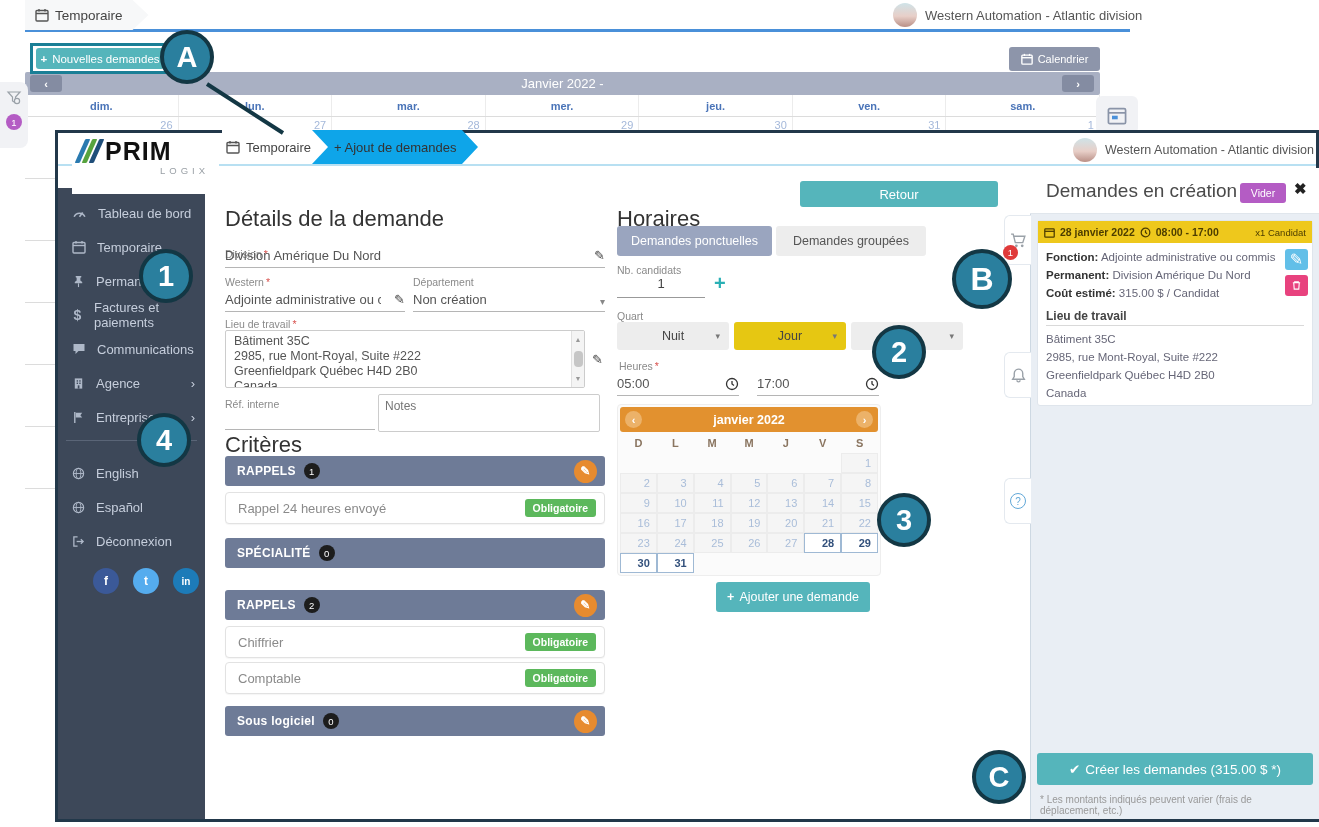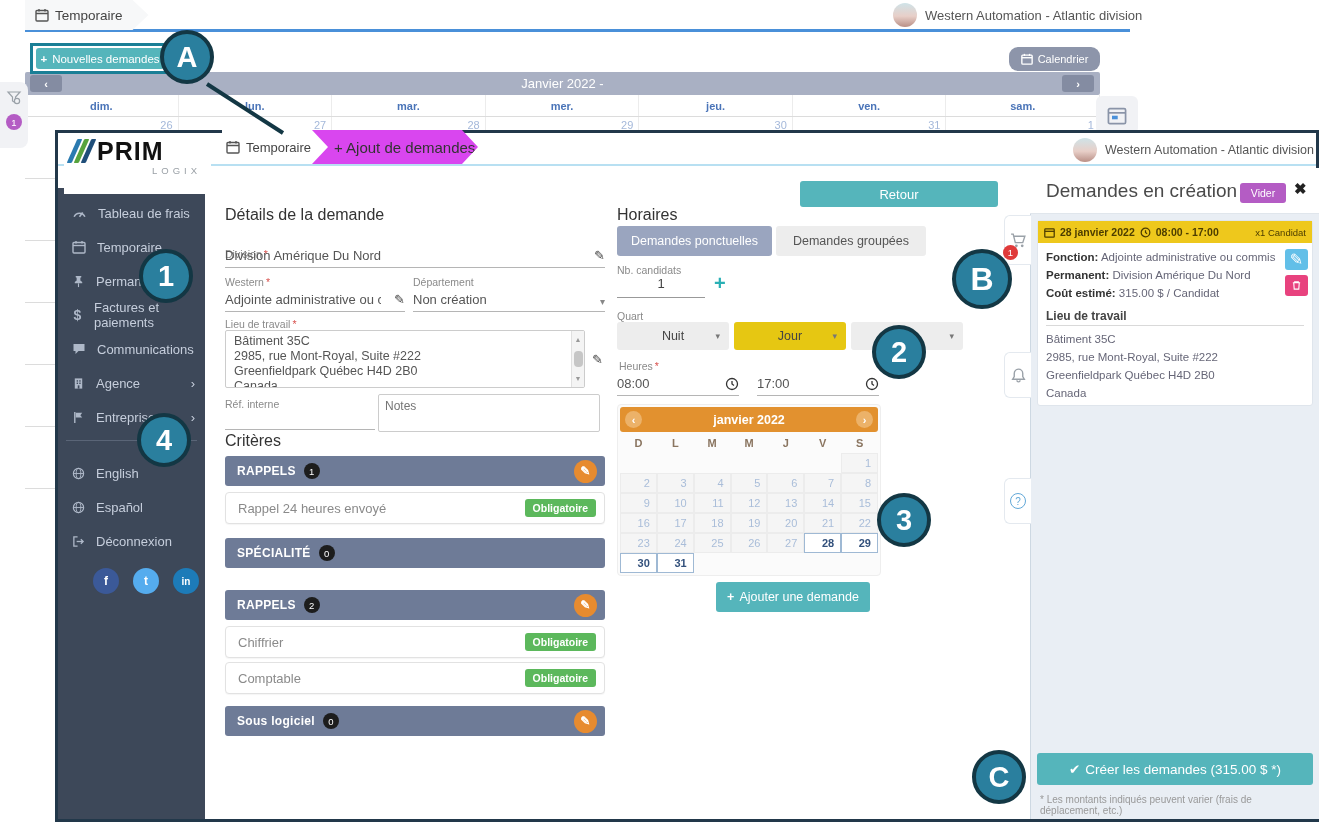--- a/index.html
+++ b/index.html
@@ -8,46 +8,46 @@
 .abs{position:absolute}
 svg{display:block}
 
 .crumb-outer{left:25px;top:0;height:30px;padding:0 26px 0 10px;display:flex;align-items:center;gap:6px;background:#f7f8f9;color:#444;font-size:13.5px;clip-path:polygon(0 0,calc(100% - 16px) 0,100% 50%,calc(100% - 16px) 100%,0 100%);z-index:3}
 .topline{left:25px;top:29px;width:1105px;height:3px;background:#4a90d9;z-index:2}
 .user-chip{display:flex;align-items:center;gap:8px;color:#555;font-size:13px}
 .avatar{width:24px;height:24px;border-radius:50%;background:linear-gradient(180deg,#cfe3e8 0%,#e8cfc8 55%,#b98f86 100%);flex:0 0 auto}
 
 .btn-teal{background:#55b5bb;color:#fff;border-radius:3px;display:flex;align-items:center;justify-content:center;gap:5px;font-size:11.5px;cursor:pointer}
 .ann-box{left:30px;top:43px;width:140px;height:31px;border:3px solid #1a7f96;z-index:6}
-.btn-grey{background:#8d95aa;color:#fff;border-radius:9px;display:flex;align-items:center;justify-content:center;gap:5px;font-size:11px;cursor:pointer}
+.btn-grey{background:#8d95aa;color:#fff;border-radius:3px;display:flex;align-items:center;justify-content:center;gap:5px;font-size:11px;cursor:pointer}
 .bg-band{left:25px;top:72px;width:1075px;height:23px;background:#a9b0c3;border-radius:2px;z-index:1;display:flex;align-items:center;justify-content:center;color:#fff;font-size:13px}
 .navbtn{width:32px;height:17px;background:#848ca2;color:#fff;border-radius:3px;font-size:11px;display:flex;align-items:center;justify-content:center;font-weight:bold;cursor:pointer}
 .bg-days{left:25px;top:95px;width:1075px;height:22px;display:grid;grid-template-columns:repeat(7,1fr);background:#fff;border-bottom:1px solid #dcdcdc;z-index:1}
 .bg-days span{display:flex;align-items:center;justify-content:center;font-size:11px;font-weight:bold;color:#4a74b8;border-right:1px solid #ececec}
 .bg-grid{left:25px;top:117px;width:1075px;display:grid;grid-template-columns:repeat(7,1fr);z-index:1}
 .bg-grid div{height:62px;border-right:1px solid #ececec;border-bottom:1px solid #dcdcdc;font-size:11px;color:#a4b8da;text-align:right;padding:2px 5px 0 0}
 .side-tab{background:#f1f2f5;z-index:1}
 
 .modal-bg{left:55px;top:130px;width:1264px;height:692px;background:#fff;border:3px solid #22384a;z-index:10}
 .modal-underline{left:58px;top:164px;width:1258px;height:2px;background:#b8e0f2;z-index:12}
-.logo-box{left:64px;top:133px;width:147px;height:61px;background:#fff;z-index:13;padding:6px 10px 16px 8px}
+.logo-box{left:72px;top:133px;width:147px;height:61px;background:#fff;z-index:13;padding:6px 10px 16px 8px}
 .logo-row{display:flex;align-items:flex-end;gap:2px}
 .slash{width:5px;height:24px;transform:skewX(-24deg);border-radius:1px}
 .logo-main{font-size:25px;font-weight:bold;color:#111;letter-spacing:1px;line-height:24px;margin-left:4px}
 .logo-sub{font-size:9.5px;color:#9aa0a6;letter-spacing:4px;text-align:right;margin-top:2px}
-.crumb-grey{left:300px;top:130px;width:178px;height:34px;background:#d946ef;color:#333;font-size:15px;display:flex;align-items:center;padding-left:34px;clip-path:polygon(0 0,calc(100% - 16px) 0,100% 50%,calc(100% - 16px) 100%,0 100%,16px 50%);z-index:12}
+.crumb-grey{left:300px;top:130px;width:178px;height:34px;background:#0ea5e9;color:#333;font-size:13px;display:flex;align-items:center;padding-left:34px;clip-path:polygon(0 0,calc(100% - 16px) 0,100% 50%,calc(100% - 16px) 100%,0 100%,16px 50%);z-index:12}
 .crumb-white{left:222px;top:130px;width:106px;height:34px;background:#fff;color:#444;font-size:13px;display:flex;align-items:center;gap:6px;padding-left:4px;clip-path:polygon(0 0,calc(100% - 16px) 0,100% 50%,calc(100% - 16px) 100%,0 100%);z-index:13}
 
 .sidebar{left:58px;top:188px;width:147px;height:631px;background:#3d4859;z-index:12}
 .sitem{position:absolute;left:58px;width:147px;height:34px;display:flex;align-items:center;gap:11px;padding:0 10px 0 14px;color:#c6cedc;font-size:13px;z-index:13;cursor:pointer}
 .sitem .chv{margin-left:auto;font-size:13px;color:#c6cedc}
 .sdiv{left:66px;top:440px;width:131px;height:1px;background:#5a6577;z-index:13}
 .soc{width:26px;height:26px;border-radius:50%;color:#fff;font-size:12px;font-weight:bold;display:flex;align-items:center;justify-content:center;cursor:pointer}
 
-.h16{font-size:16px;color:#333;z-index:12;position:absolute}
+.h16{font-size:22px;color:#333;z-index:12;position:absolute}
 .flabel{position:absolute;font-size:10.5px;color:#8a8a8a;z-index:12}
 .req{color:#d9534f;margin-left:2px}
 .fvalue{position:absolute;font-size:13px;color:#555;border-bottom:1px solid #b5b5b5;display:flex;align-items:flex-end;padding-bottom:4px;z-index:12;cursor:text}
 .pencil-inline{margin-left:auto;color:#444;font-size:13px;cursor:pointer}
 .box{position:absolute;border:1px solid #ccc;border-radius:2px;background:#fff;z-index:12}
 .grp{position:absolute;left:225px;width:380px;height:30px;background:#6e7b97;border-radius:3px;color:#fff;display:flex;align-items:center;gap:8px;padding:0 8px 0 12px;font-size:12px;font-weight:bold;letter-spacing:.3px;z-index:12}
 .cnt{background:#1d1d1d;color:#fff;width:16px;height:16px;border-radius:50%;font-size:9.5px;display:flex;align-items:center;justify-content:center;font-weight:normal}
 .pencil-circle{margin-left:auto;width:23px;height:23px;border-radius:50%;background:#e78b2f;color:#fff;font-size:12px;display:flex;align-items:center;justify-content:center;cursor:pointer}
 .citem{position:absolute;left:225px;width:380px;height:32px;background:#fff;border:1px solid #e2e2e2;border-radius:4px;display:flex;align-items:center;padding:0 8px 0 12px;font-size:13px;color:#8a8a8a;box-shadow:0 1px 1px rgba(0,0,0,.04);z-index:12}
 .badge-green{margin-left:auto;background:#5cb85c;color:#fff;font-size:10.5px;font-weight:bold;padding:3px 8px;border-radius:3px}
@@ -235,21 +235,21 @@
   <div class="abs modal-underline"></div>
 
   <div class="abs sidebar"></div>
   <div class="sitem" style="top:196px">
     <span>
         <svg width="15" height="15" viewBox="0 0 14 14" stroke="#aeb8c8">
           <path d="M2 10a5.5 5.5 0 0 1 10 0" fill="none" stroke-width="1.5"></path>
           <line x1="7" y1="10" x2="10" y2="6" stroke-width="1.5"></line>
         </svg>
       </span>
-    <span>Tableau de frais</span>
+    <span>Tableau de bord</span>
   </div>
   <div class="sitem" style="top:230px">
     <span>
         <svg width="14" height="14" viewBox="0 0 14 14" stroke="#aeb8c8">
           <rect x="1" y="2.5" width="12" height="10.5" rx="1" fill="none" stroke-width="1.4"></rect>
           <line x1="1" y1="5.5" x2="13" y2="5.5" stroke-width="1.4"></line>
           <line x1="4" y1="1" x2="4" y2="3.5" stroke-width="1.4"></line>
           <line x1="10" y1="1" x2="10" y2="3.5" stroke-width="1.4"></line>
         </svg>
       </span>
@@ -438,21 +438,21 @@
     <span>Jour</span>
       <span class="car">▾</span>
   </div>
   <div class="qbtn" style="left:851px;top:322px">
     <span>Soir</span>
       <span class="car">▾</span>
   </div>
 
   <div class="flabel" style="left:619px;top:360px"><span>Heures</span><span class="req">*</span></div>
   <div class="fvalue" style="left:617px;top:372px;width:122px;height:24px">
-    <span>08:00</span>
+    <span>05:00</span>
     <span class="pencil-inline">
         <svg width="14" height="14" viewBox="0 0 14 14" stroke="#333">
           <circle cx="7" cy="7" r="5.5" fill="none" stroke-width="1.3"></circle>
           <path d="M7 4v3l2 1.5" fill="none" stroke-width="1.3"></path>
         </svg>
       </span>
   </div>
   <div class="fvalue" style="left:757px;top:372px;width:122px;height:24px">
     <span>17:00</span>
     <span class="pencil-inline">

